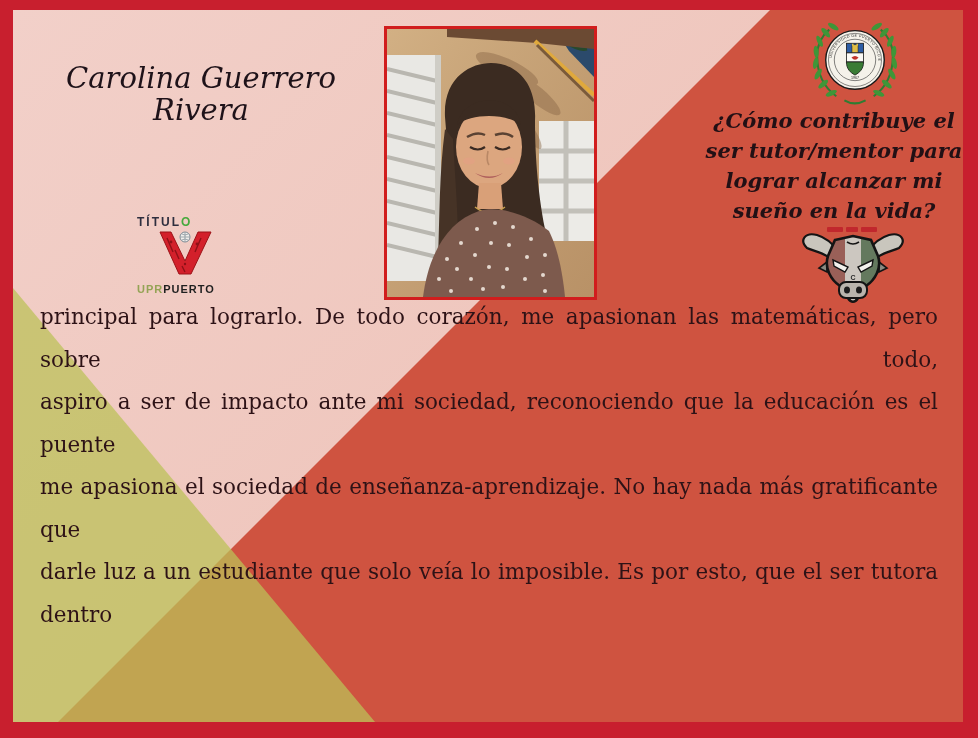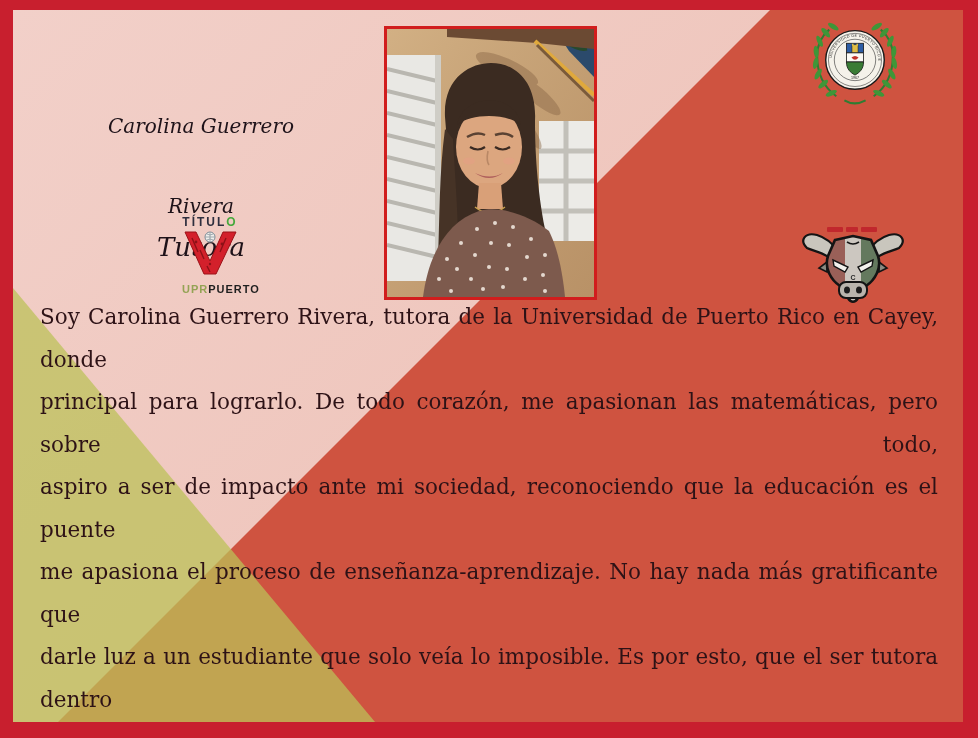--- a/index.html
+++ b/index.html
@@ -6,30 +6,30 @@
   .frame{position:relative;width:978px;height:738px;background:#c81f2e;overflow:hidden;
          font-family:"DejaVu Serif","Liberation Serif",serif;}
   .canvas{position:absolute;left:13px;top:10px;width:950px;height:712px;background:#cf5340;overflow:hidden;}
   .pink-tri{position:absolute;inset:0;background:linear-gradient(135deg,#f2d0c9 0%,#eec3b9 70%);
             clip-path:polygon(0 0,757px 0,0 757px);}
   .olive-tri{position:absolute;inset:0;background:rgba(188,193,88,0.74);
              clip-path:polygon(0 278px,362px 712px,0 712px);}
   
   .name-block{position:absolute;left:47px;top:52px;width:282px;text-align:center;
               color:#1e1219;font-style:italic;}
-  .name-line{font-size:20px;line-height:32px;margin-top:48px;}
+  .name-line{font-size:29px;line-height:32px;}
   .role-line{font-size:26px;line-height:31px;margin-top:10px;}
   
-  .tv-logo{position:absolute;left:149px;top:206px;width:96px;text-align:center;}
+  .tv-logo{position:absolute;left:124px;top:206px;width:96px;}
   .tv-top{font-family:"Liberation Sans",sans-serif;font-weight:bold;font-size:12px;
           letter-spacing:2px;color:#2e2e3e;line-height:12px;}
   .tv-top .o-green{color:#46a93c;}
   .tv-bottom{font-family:"Liberation Sans",sans-serif;font-weight:bold;font-size:11px;
              letter-spacing:1px;line-height:12px;margin-top:1px;}
-  .tv-bottom .upr{color:#94a355;margin-left:20px;} .tv-bottom .cayey{color:#1f1f1f;}
+  .tv-bottom .upr{color:#94a355;} .tv-bottom .cayey{color:#1f1f1f;}
   
   .photo{position:absolute;left:371px;top:16px;width:213px;height:274px;
          border:3px solid #d11d1d;box-sizing:border-box;background:#c9a478;}
   
   .seal{position:absolute;left:790px;top:8px;width:104px;height:96px;}
   
   .question{position:absolute;left:690px;top:96px;width:262px;text-align:center;
             color:#221015;font-style:italic;font-weight:bold;font-size:21px;line-height:30px;}
   
   .bull{position:absolute;left:780px;top:216px;width:120px;height:78px;}
@@ -42,21 +42,20 @@
 <body>
 
 <div class="frame">
   <div class="canvas">
     <div class="pink-tri"></div>
     <div class="olive-tri"></div>
 
     <div class="name-block">
       <div class="name-line">Carolina Guerrero</div>
       <div class="name-line">Rivera</div>
-      <div class="role-line">Tutora</div>
     </div>
 
     <div class="tv-logo">
       <div class="tv-top"><span>TÍTUL</span><span class="o-green">O</span></div>
       <svg width="96" height="50" viewBox="0 0 96 50">
         <path d="M23,4 L42,46 L54,46 L74,4 L61,4 L48,33 L34,4 Z" fill="#d3202b" stroke="#9c1218" stroke-width="1"></path>
         <path d="M30,10 l6,14 M64,10 l-6,14 M45,38 l3,6 M38,22 l4,9" stroke="#8e1117" stroke-width="1.4" fill="none"></path>
         <circle cx="34" cy="14" r="1.4" fill="#8e1117"></circle>
           <circle cx="60" cy="16" r="1.4" fill="#8e1117"></circle>
         <circle cx="48" cy="36" r="1.2" fill="#8e1117"></circle>
@@ -187,20 +186,26 @@
           <rect x="48.5" y="25" width="6" height="8" fill="#dfbd45" stroke-width="0.5"></rect>
           <rect x="48.5" y="24" width="1.6" height="2" fill="#dfbd45" stroke="none"></rect>
           <rect x="52.9" y="24" width="1.6" height="2" fill="#dfbd45" stroke="none"></rect>
           <rect x="43" y="33" width="17" height="9" fill="#fbf9f4"></rect>
           <path d="M48,37.5 q3.5,-3 7,0 q-3.5,4.5 -7,0 Z" fill="#c23228" stroke="none"></path>
           <path d="M43,42 C43,49 47,52.5 51.5,55 C56,52.5 60,49 60,42 Z" fill="#3a7c35"></path>
         </g>
       </svg>
     </div>
 
+    <div class="question">
+      <div>¿Cómo contribuye el</div>
+      <div>ser tutor/mentor para</div>
+      <div>lograr alcanzar mi</div>
+      <div>sueño en la vida?</div>
+    </div>
 
     <div class="bull">
       <svg width="120" height="78" viewBox="0 0 120 78">
 
         <g fill="#c1272d">
             <rect x="34" y="1" width="16" height="5" rx="1"></rect>
             <rect x="53" y="1" width="12" height="5" rx="1"></rect>
             <rect x="68" y="1" width="16" height="5" rx="1"></rect>
           </g>
 
@@ -228,21 +233,20 @@
         <path d="M54,16 q6,4 12,0" stroke="#141414" stroke-width="1.6" fill="none"></path>
         <text x="60" y="54" font-size="7" font-weight="bold" fill="#2b2b2b" text-anchor="middle" font-family="Liberation Sans,sans-serif">C</text>
 
         <rect x="46" y="56" width="28" height="16" rx="7" fill="#b9b4ac" stroke="#141414" stroke-width="2"></rect>
         <ellipse cx="54" cy="64" rx="3" ry="3.6" fill="#1c1c1c"></ellipse>
         <ellipse cx="66" cy="64" rx="3" ry="3.6" fill="#1c1c1c"></ellipse>
       </svg>
     </div>
 
     <div class="body-text">
-      <div class="bodyline">Soy Carolina Guerrero Rivera, tutora de la Universidad de Puerto Rico en Cayey, donde</div>
       <div class="bodyline">principal para lograrlo. De todo corazón, me apasionan las matemáticas, pero sobre todo,</div>
       <div class="bodyline">aspiro a  ser de impacto ante mi sociedad, reconociendo que la educación es el puente</div>
-      <div class="bodyline">me apasiona el proceso de enseñanza-aprendizaje. No hay nada más gratificante que</div>
+      <div class="bodyline">me apasiona el sociedad de enseñanza-aprendizaje. No hay nada más gratificante que</div>
       <div class="bodyline">darle luz a un estudiante que solo veía lo imposible. Es por esto, que el ser tutora dentro</div>
 
     </div>
   </div>
 </div>
 
 </body></html>

